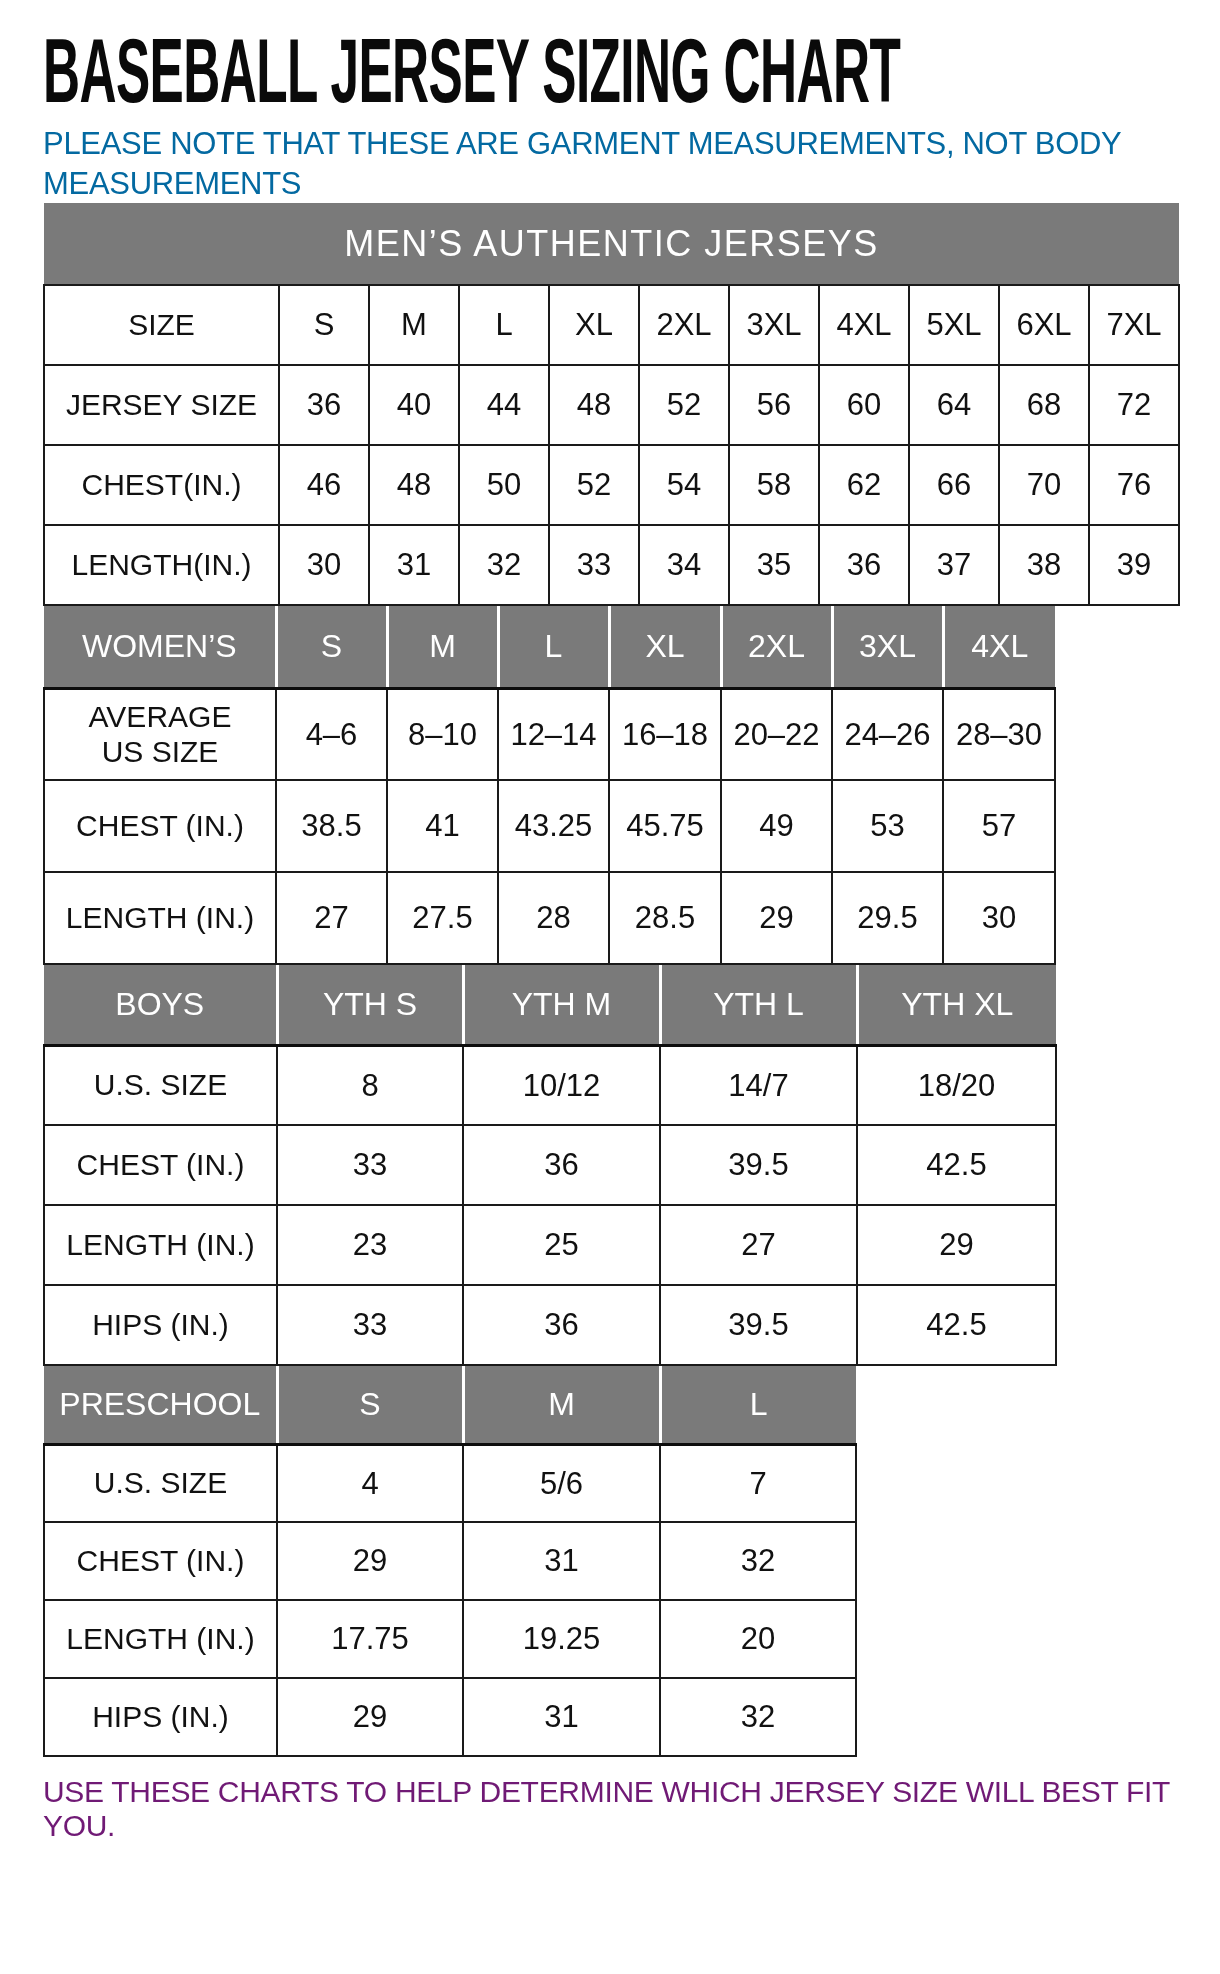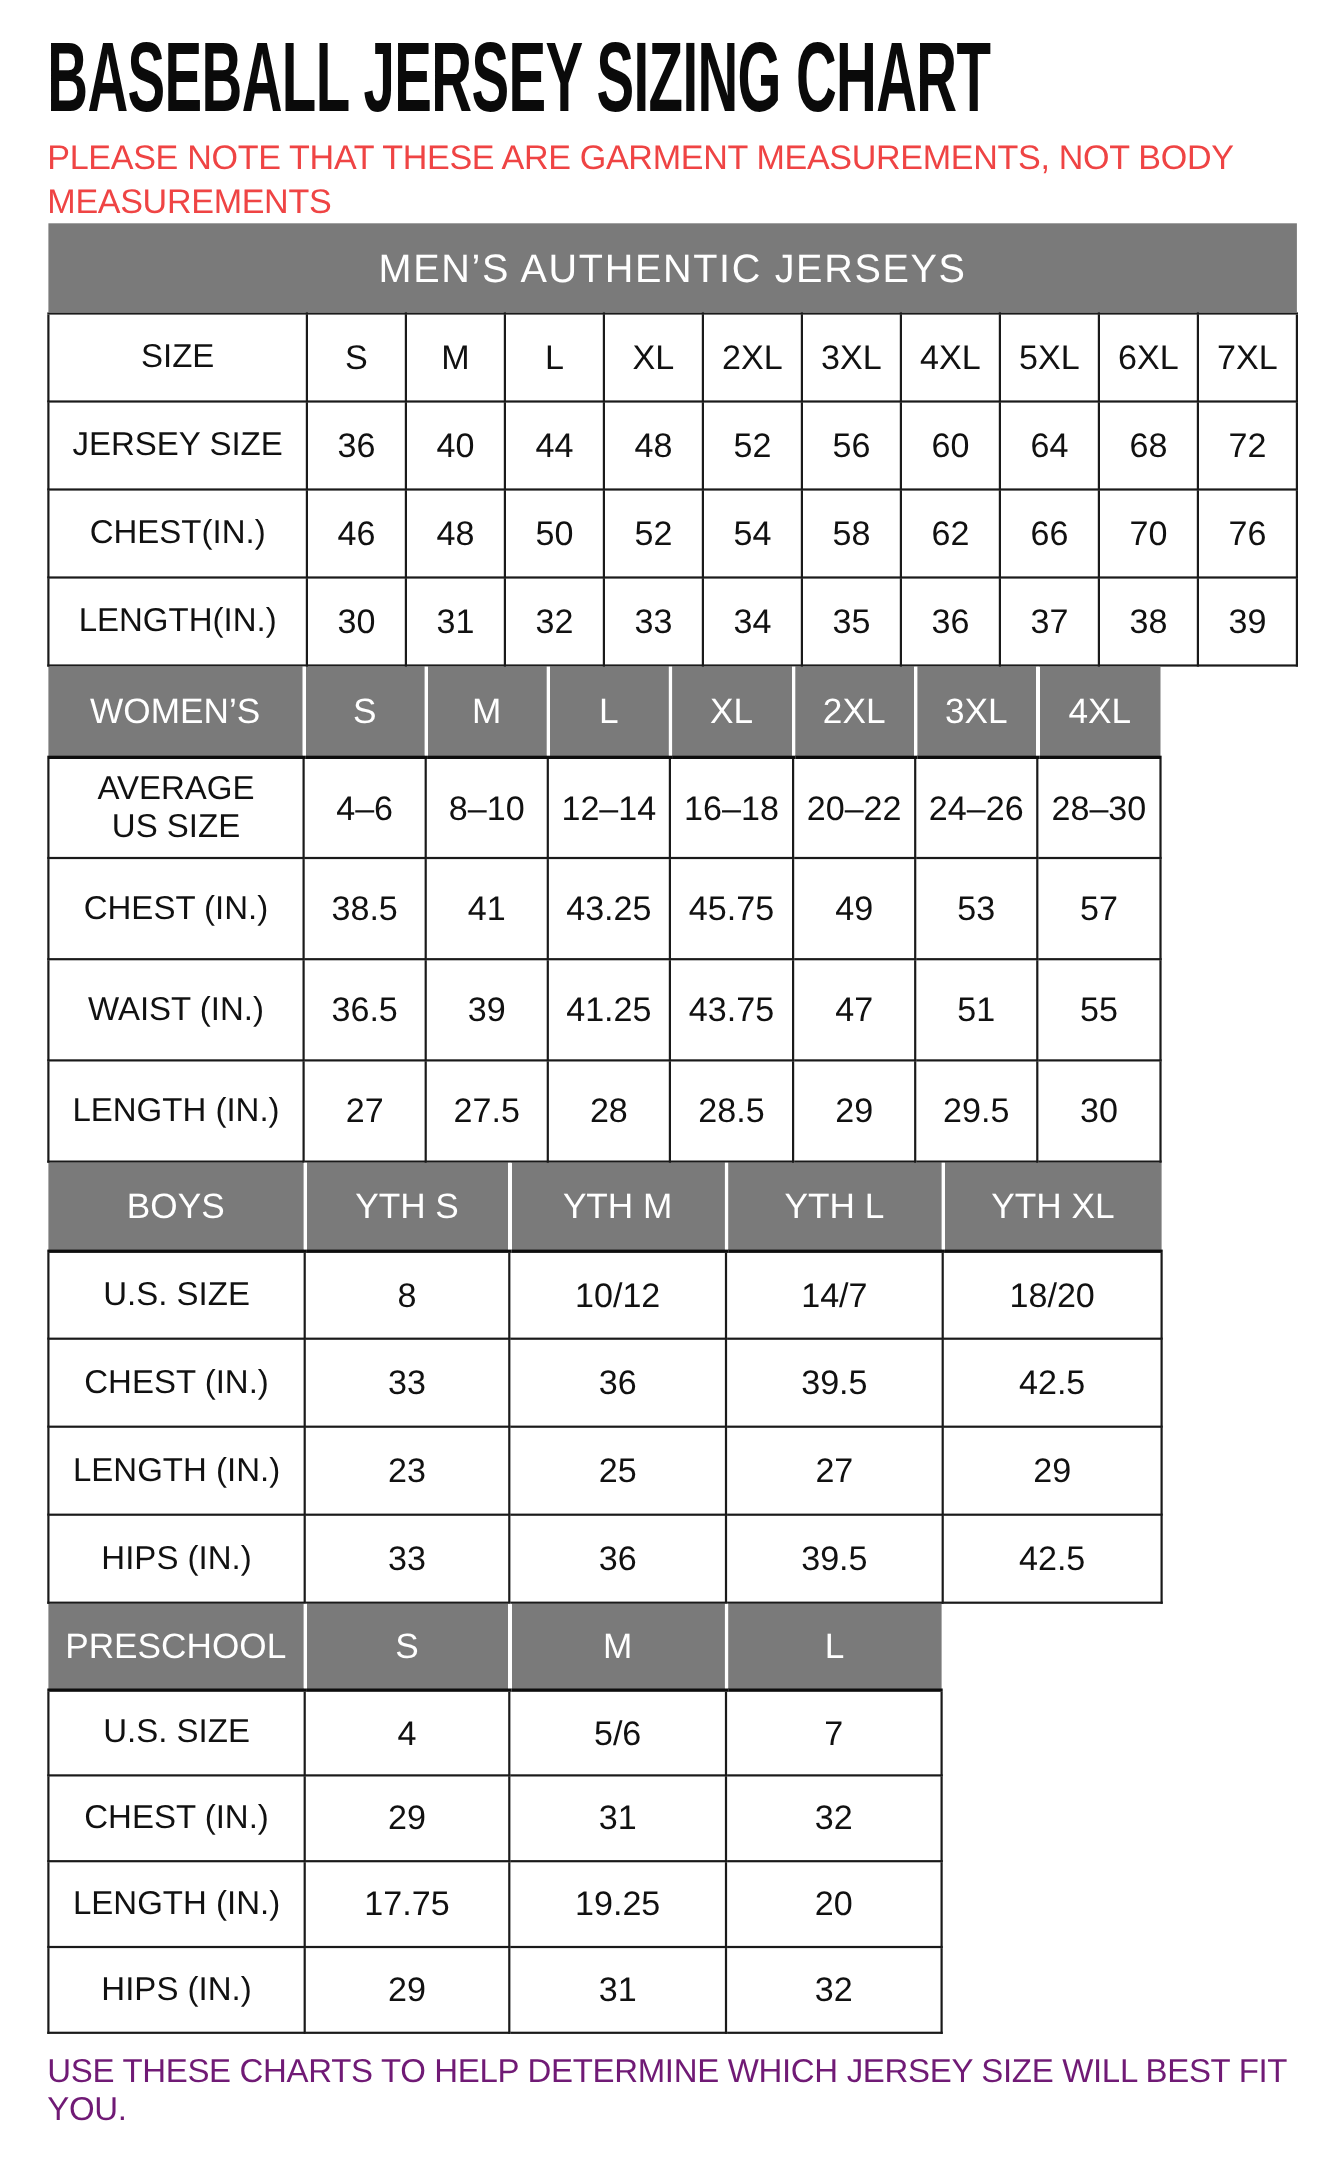--- a/index.html
+++ b/index.html
@@ -24,21 +24,21 @@
     letter-spacing: -1px;
     white-space: nowrap;
     transform: scaleX(0.57);
     transform-origin: 0 50%;
     color: #0a0a0a;
   }
 
   
   .note {
     margin: 6px 0 0 0;
-    color: #ef4444;
+    color: #0369a1;
     font-size: 31px;
     line-height: 1.28;
     letter-spacing: -0.3px;
     font-weight: 400;
   }
 
   
   table.tbl {
     border-collapse: collapse;
     table-layout: fixed;
@@ -221,30 +221,20 @@
       <td class="lbl">CHEST (IN.)</td>
       <td>38.5</td>
       <td>41</td>
       <td>43.25</td>
       <td>45.75</td>
       <td>49</td>
       <td>53</td>
       <td>57</td>
     </tr>
     <tr>
-      <td class="lbl">WAIST (IN.)</td>
-      <td>36.5</td>
-      <td>39</td>
-      <td>41.25</td>
-      <td>43.75</td>
-      <td>47</td>
-      <td>51</td>
-      <td>55</td>
-    </tr>
-    <tr>
       <td class="lbl">LENGTH (IN.)</td>
       <td>27</td>
       <td>27.5</td>
       <td>28</td>
       <td>28.5</td>
       <td>29</td>
       <td>29.5</td>
       <td>30</td>
     </tr>
   </tbody>

